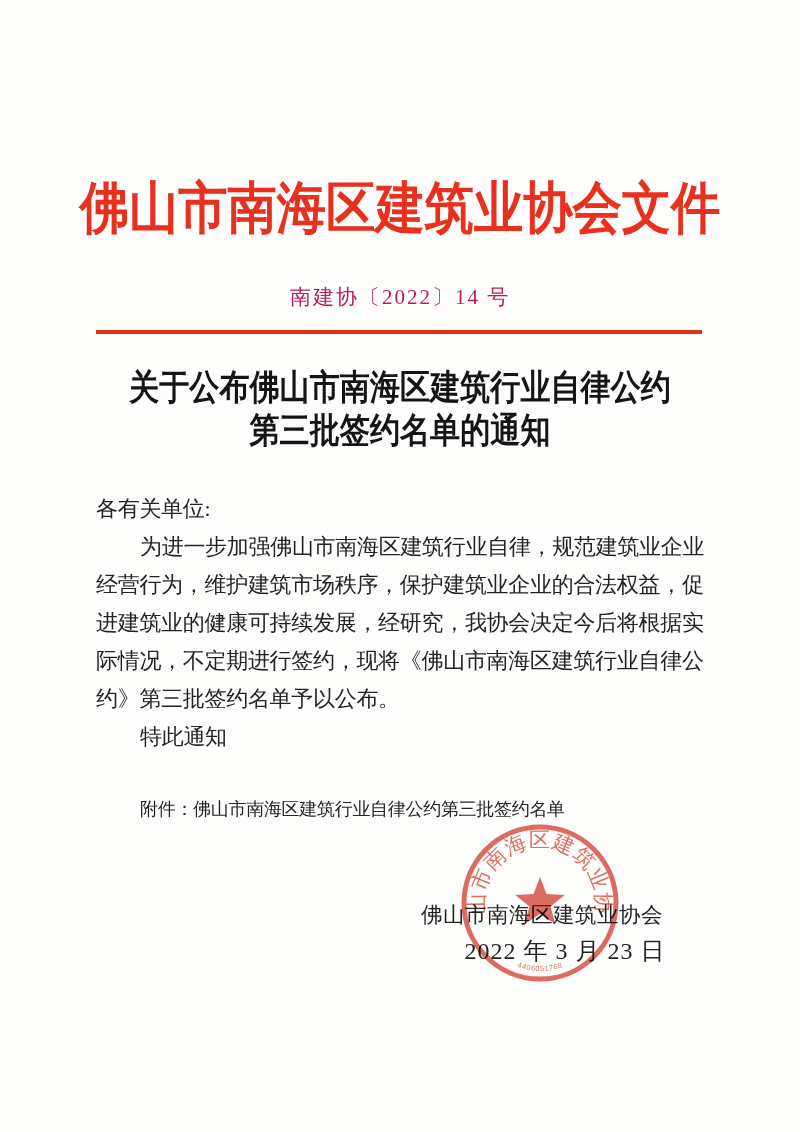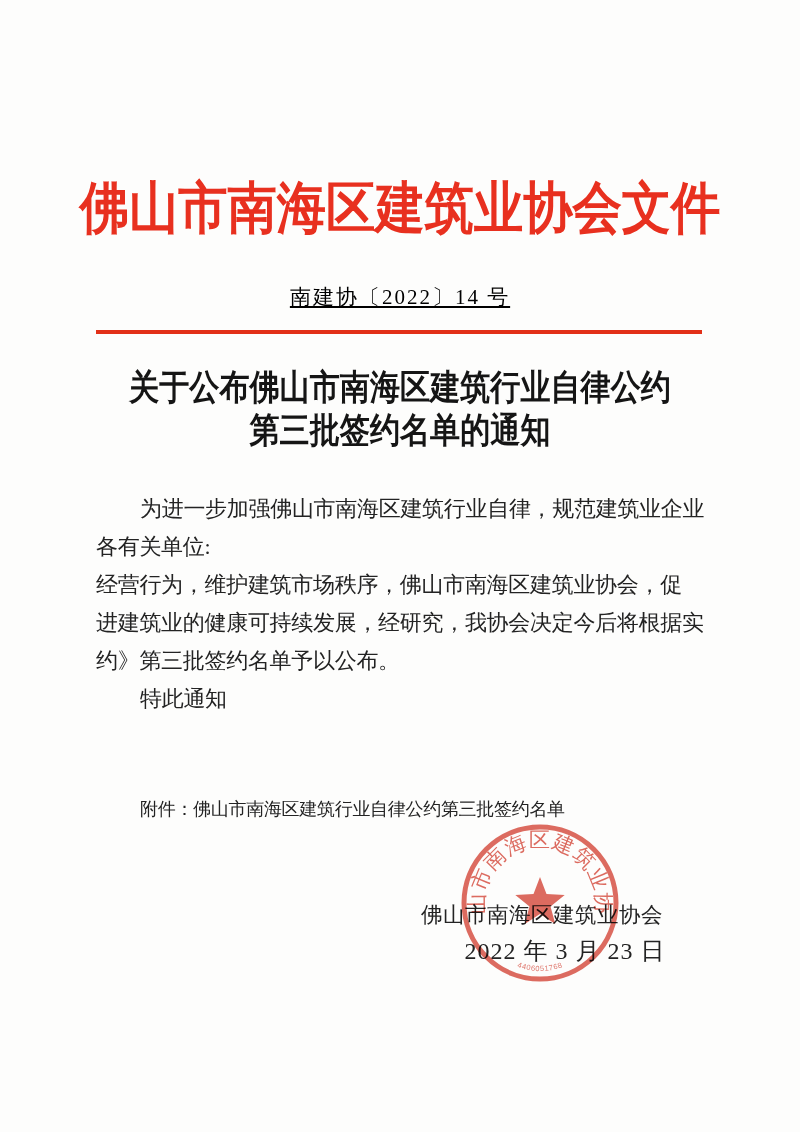--- a/index.html
+++ b/index.html
@@ -26,23 +26,22 @@
     transform:scaleX(0.88);
     transform-origin:50% 50%;
     letter-spacing:0px;
     white-space:nowrap;
   }
   .doc-number{
     position:absolute;top:284px;left:0;width:800px;
     text-align:center;
     font-size:21px;line-height:26px;
     letter-spacing:2px;
-    color:#000000;
+    color:#be185d;
     white-space:nowrap;
-    text-decoration:underline;
   }
   .red-rule{
     position:absolute;top:330px;left:96px;
     width:606px;height:4px;
     background:#E23018;
   }
   .doc-title{
     position:absolute;top:366px;left:0;width:800px;
     text-align:center;
     font-weight:bold;
@@ -104,24 +103,25 @@
   <div class="doc-number">南建协〔2022〕14 号</div>
 
   <div class="red-rule"></div>
 
   <div class="doc-title">
     <div>关于公布佛山市南海区建筑行业自律公约</div>
     <div>第三批签约名单的通知</div>
   </div>
 
   <div class="body-block">
+    <div class="body-line">各有关单位:</div>
     <div class="body-line indent">为进一步加强佛山市南海区建筑行业自律，规范建筑业企业</div>
-    <div class="body-line">各有关单位:</div>
-    <div class="body-line">经营行为，维护建筑市场秩序，佛山市南海区建筑业协会，促</div>
+    <div class="body-line">经营行为，维护建筑市场秩序，保护建筑业企业的合法权益，促</div>
     <div class="body-line">进建筑业的健康可持续发展，经研究，我协会决定今后将根据实</div>
+    <div class="body-line">际情况，不定期进行签约，现将《佛山市南海区建筑行业自律公</div>
     <div class="body-line">约》第三批签约名单予以公布。</div>
     <div class="body-line indent">特此通知</div>
   </div>
 
   <div class="attachment-line">附件：佛山市南海区建筑行业自律公约第三批签约名单</div>
 
   <div class="sig-org">佛山市南海区建筑业协会</div>
 
   <div class="sig-date">2022 年 3 月 23 日</div>
 

